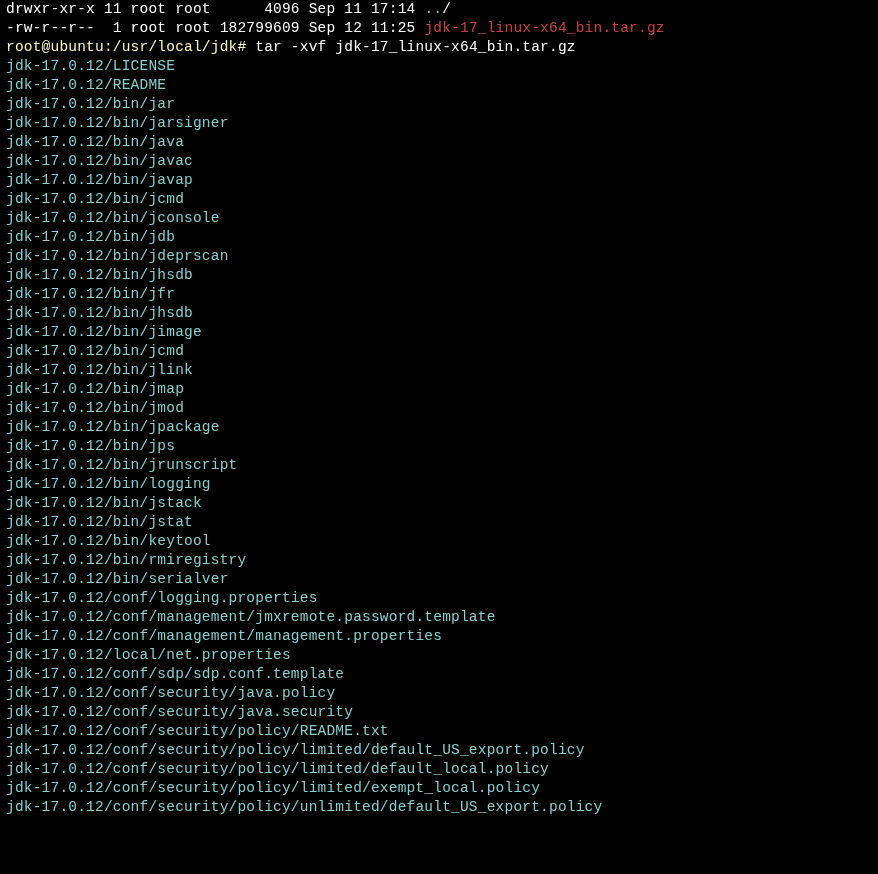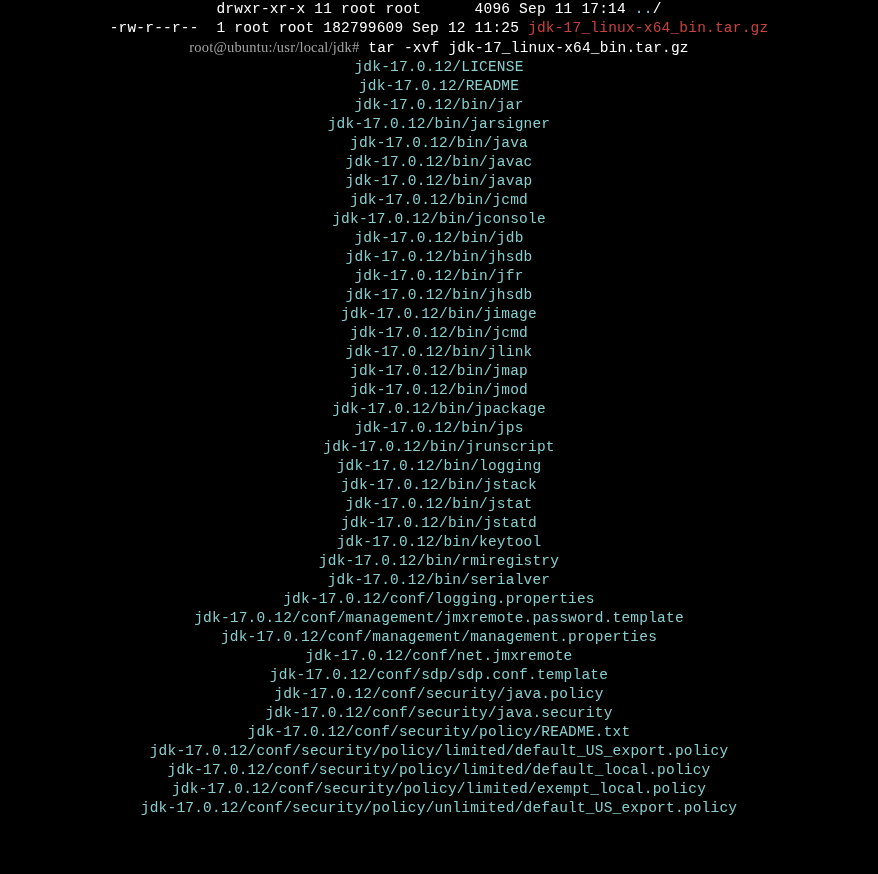--- a/index.html
+++ b/index.html
@@ -7,63 +7,63 @@
       background-color: #000;
       color: #fff;
       font-family: "Courier New", Consolas, monospace;
       font-size: 14.5px;
       line-height: 19px;
       padding: 0 6px;
       letter-spacing: 0.2px;
     }
     .cyan { color: #88cfcf; }
     .red-bold { color: #cc4040; font-weight: normal; }
-    .prompt { color: #a3a3a3; font-family: Liberation Serif, serif; }
-    .line { white-space: pre; text-align: center; }
+    .prompt { color: #fef9c3; }
+    .line { white-space: pre; }
   </style>
 </head>
 <body>
 
 <div>
   <div class="line"><span>drwxr-xr-x 11 root root      4096 Sep 11 17:14 </span><span class="cyan">..</span><span>/</span></div>
   <div class="line"><span>-rw-r--r--  1 root root 182799609 Sep 12 11:25 </span><span class="red-bold">jdk-17_linux-x64_bin.tar.gz</span></div>
   <div class="line"><span class="prompt">root@ubuntu:/usr/local/jdk#</span><span> tar -xvf jdk-17_linux-x64_bin.tar.gz</span></div>
   <div id="extracted-list">
       <div class="line cyan">jdk-17.0.12/LICENSE</div>
       <div class="line cyan">jdk-17.0.12/README</div>
       <div class="line cyan">jdk-17.0.12/bin/jar</div>
       <div class="line cyan">jdk-17.0.12/bin/jarsigner</div>
       <div class="line cyan">jdk-17.0.12/bin/java</div>
       <div class="line cyan">jdk-17.0.12/bin/javac</div>
       <div class="line cyan">jdk-17.0.12/bin/javap</div>
       <div class="line cyan">jdk-17.0.12/bin/jcmd</div>
       <div class="line cyan">jdk-17.0.12/bin/jconsole</div>
       <div class="line cyan">jdk-17.0.12/bin/jdb</div>
+      <div class="line cyan">jdk-17.0.12/bin/jdeprscan</div>
       <div class="line cyan">jdk-17.0.12/bin/jhsdb</div>
       <div class="line cyan">jdk-17.0.12/bin/jfr</div>
       <div class="line cyan">jdk-17.0.12/bin/jhsdb</div>
       <div class="line cyan">jdk-17.0.12/bin/jimage</div>
       <div class="line cyan">jdk-17.0.12/bin/jcmd</div>
       <div class="line cyan">jdk-17.0.12/bin/jlink</div>
       <div class="line cyan">jdk-17.0.12/bin/jmap</div>
       <div class="line cyan">jdk-17.0.12/bin/jmod</div>
       <div class="line cyan">jdk-17.0.12/bin/jpackage</div>
       <div class="line cyan">jdk-17.0.12/bin/jps</div>
       <div class="line cyan">jdk-17.0.12/bin/jrunscript</div>
       <div class="line cyan">jdk-17.0.12/bin/logging</div>
       <div class="line cyan">jdk-17.0.12/bin/jstack</div>
       <div class="line cyan">jdk-17.0.12/bin/jstat</div>
-      <div class="line cyan">jdk-17.0.12/bin/jstatd</div>
       <div class="line cyan">jdk-17.0.12/bin/keytool</div>
       <div class="line cyan">jdk-17.0.12/bin/rmiregistry</div>
       <div class="line cyan">jdk-17.0.12/bin/serialver</div>
       <div class="line cyan">jdk-17.0.12/conf/logging.properties</div>
       <div class="line cyan">jdk-17.0.12/conf/management/jmxremote.password.template</div>
       <div class="line cyan">jdk-17.0.12/conf/management/management.properties</div>
-      <div class="line cyan">jdk-17.0.12/conf/net.jmxremote</div>
+      <div class="line cyan">jdk-17.0.12/local/net.properties</div>
       <div class="line cyan">jdk-17.0.12/conf/sdp/sdp.conf.template</div>
       <div class="line cyan">jdk-17.0.12/conf/security/java.policy</div>
       <div class="line cyan">jdk-17.0.12/conf/security/java.security</div>
       <div class="line cyan">jdk-17.0.12/conf/security/policy/README.txt</div>
       <div class="line cyan">jdk-17.0.12/conf/security/policy/limited/default_US_export.policy</div>
       <div class="line cyan">jdk-17.0.12/conf/security/policy/limited/default_local.policy</div>
       <div class="line cyan">jdk-17.0.12/conf/security/policy/limited/exempt_local.policy</div>
       <div class="line cyan">jdk-17.0.12/conf/security/policy/unlimited/default_US_export.policy</div>
     </div>
 </div>

